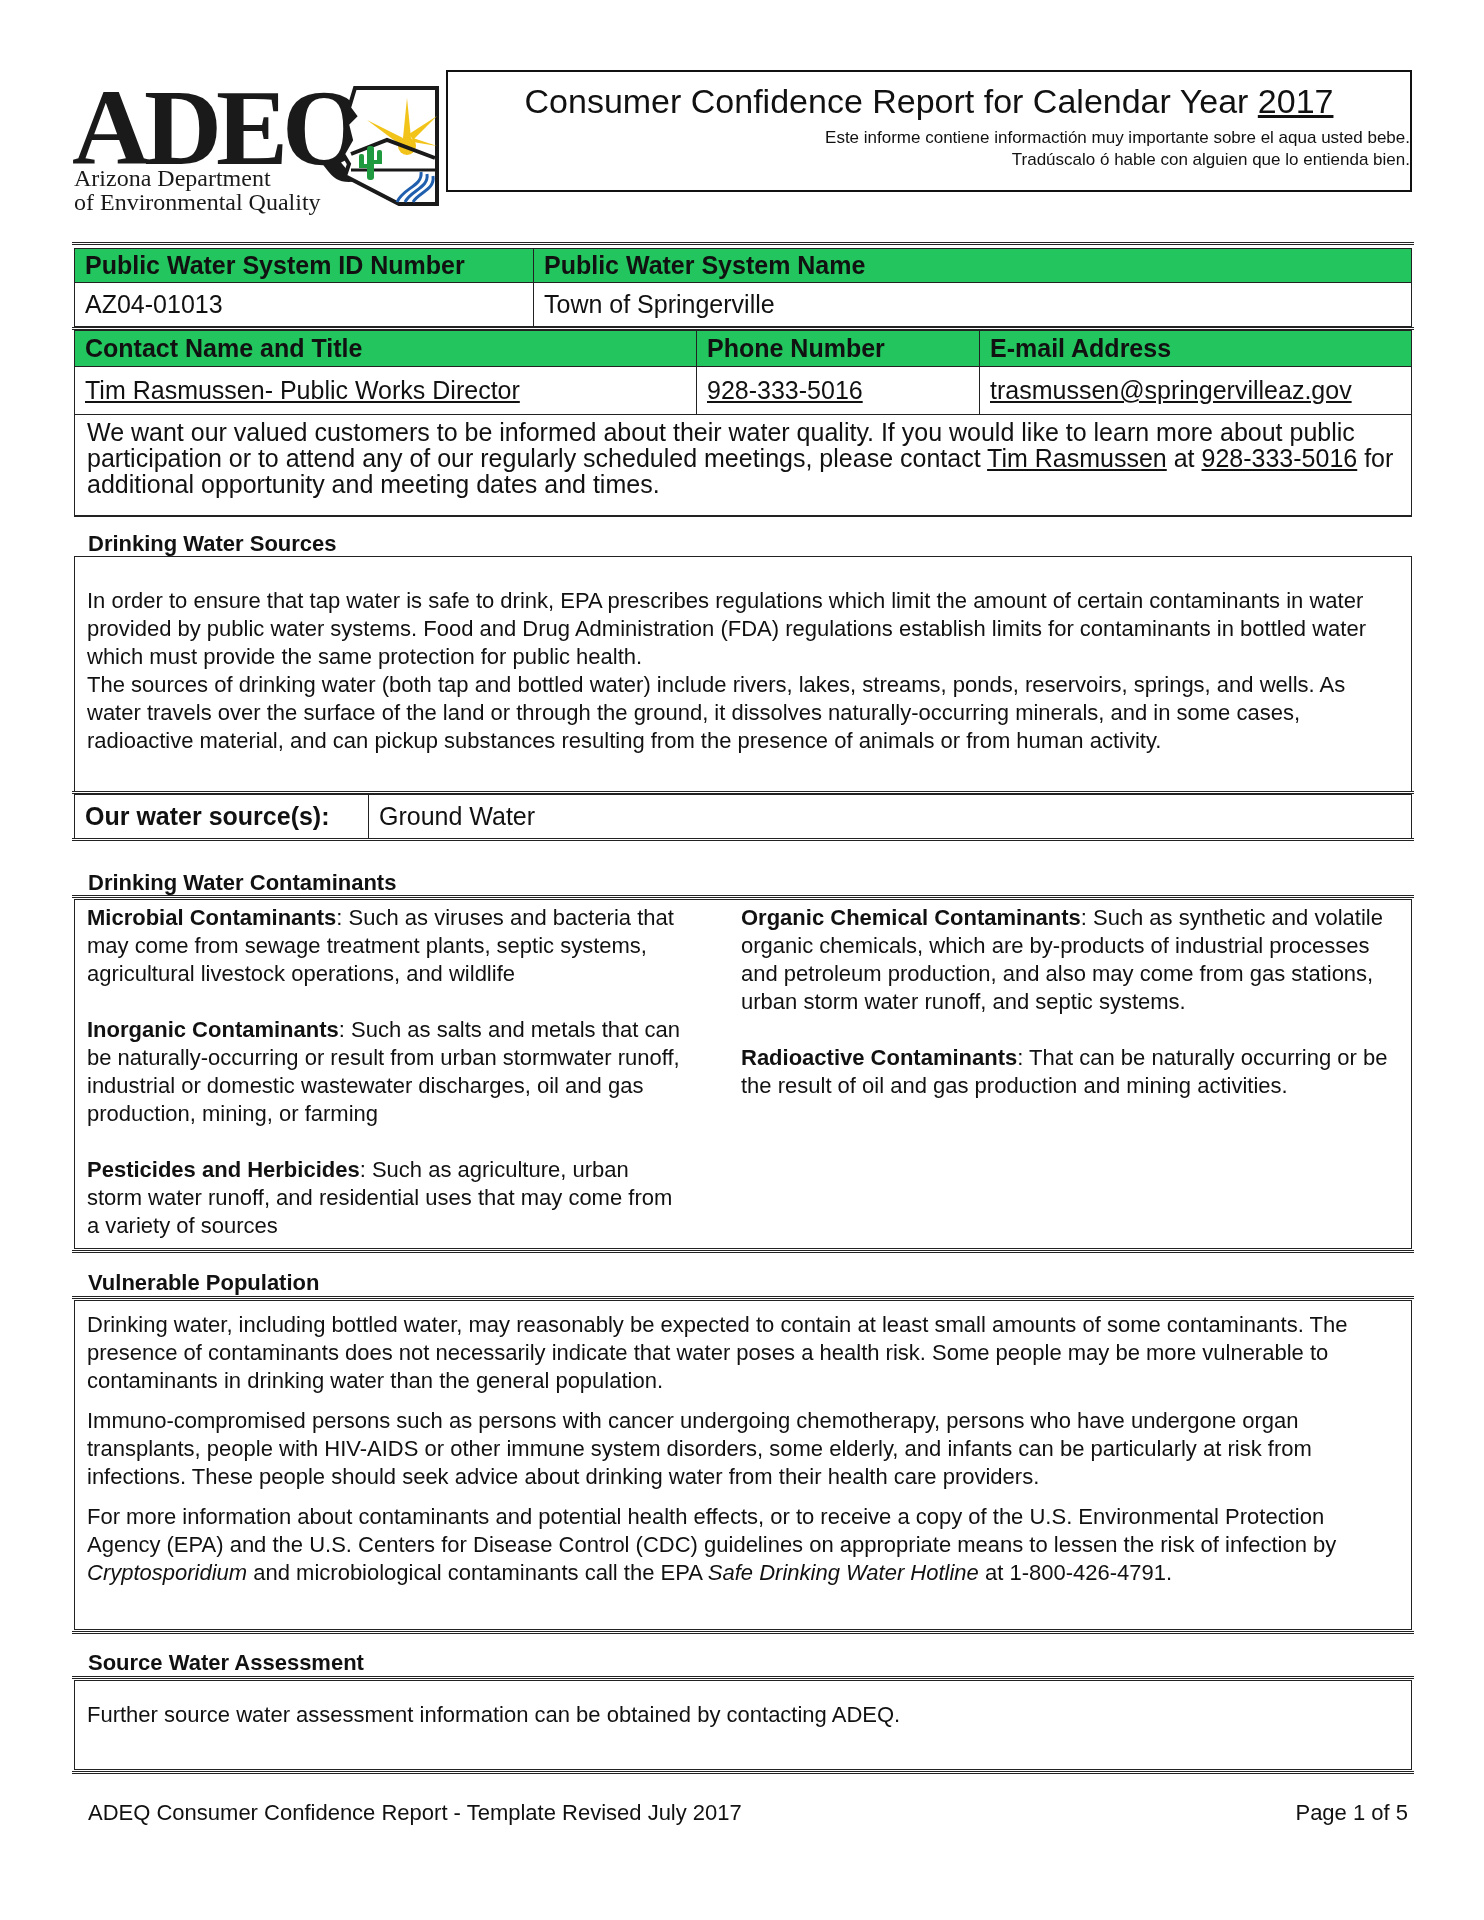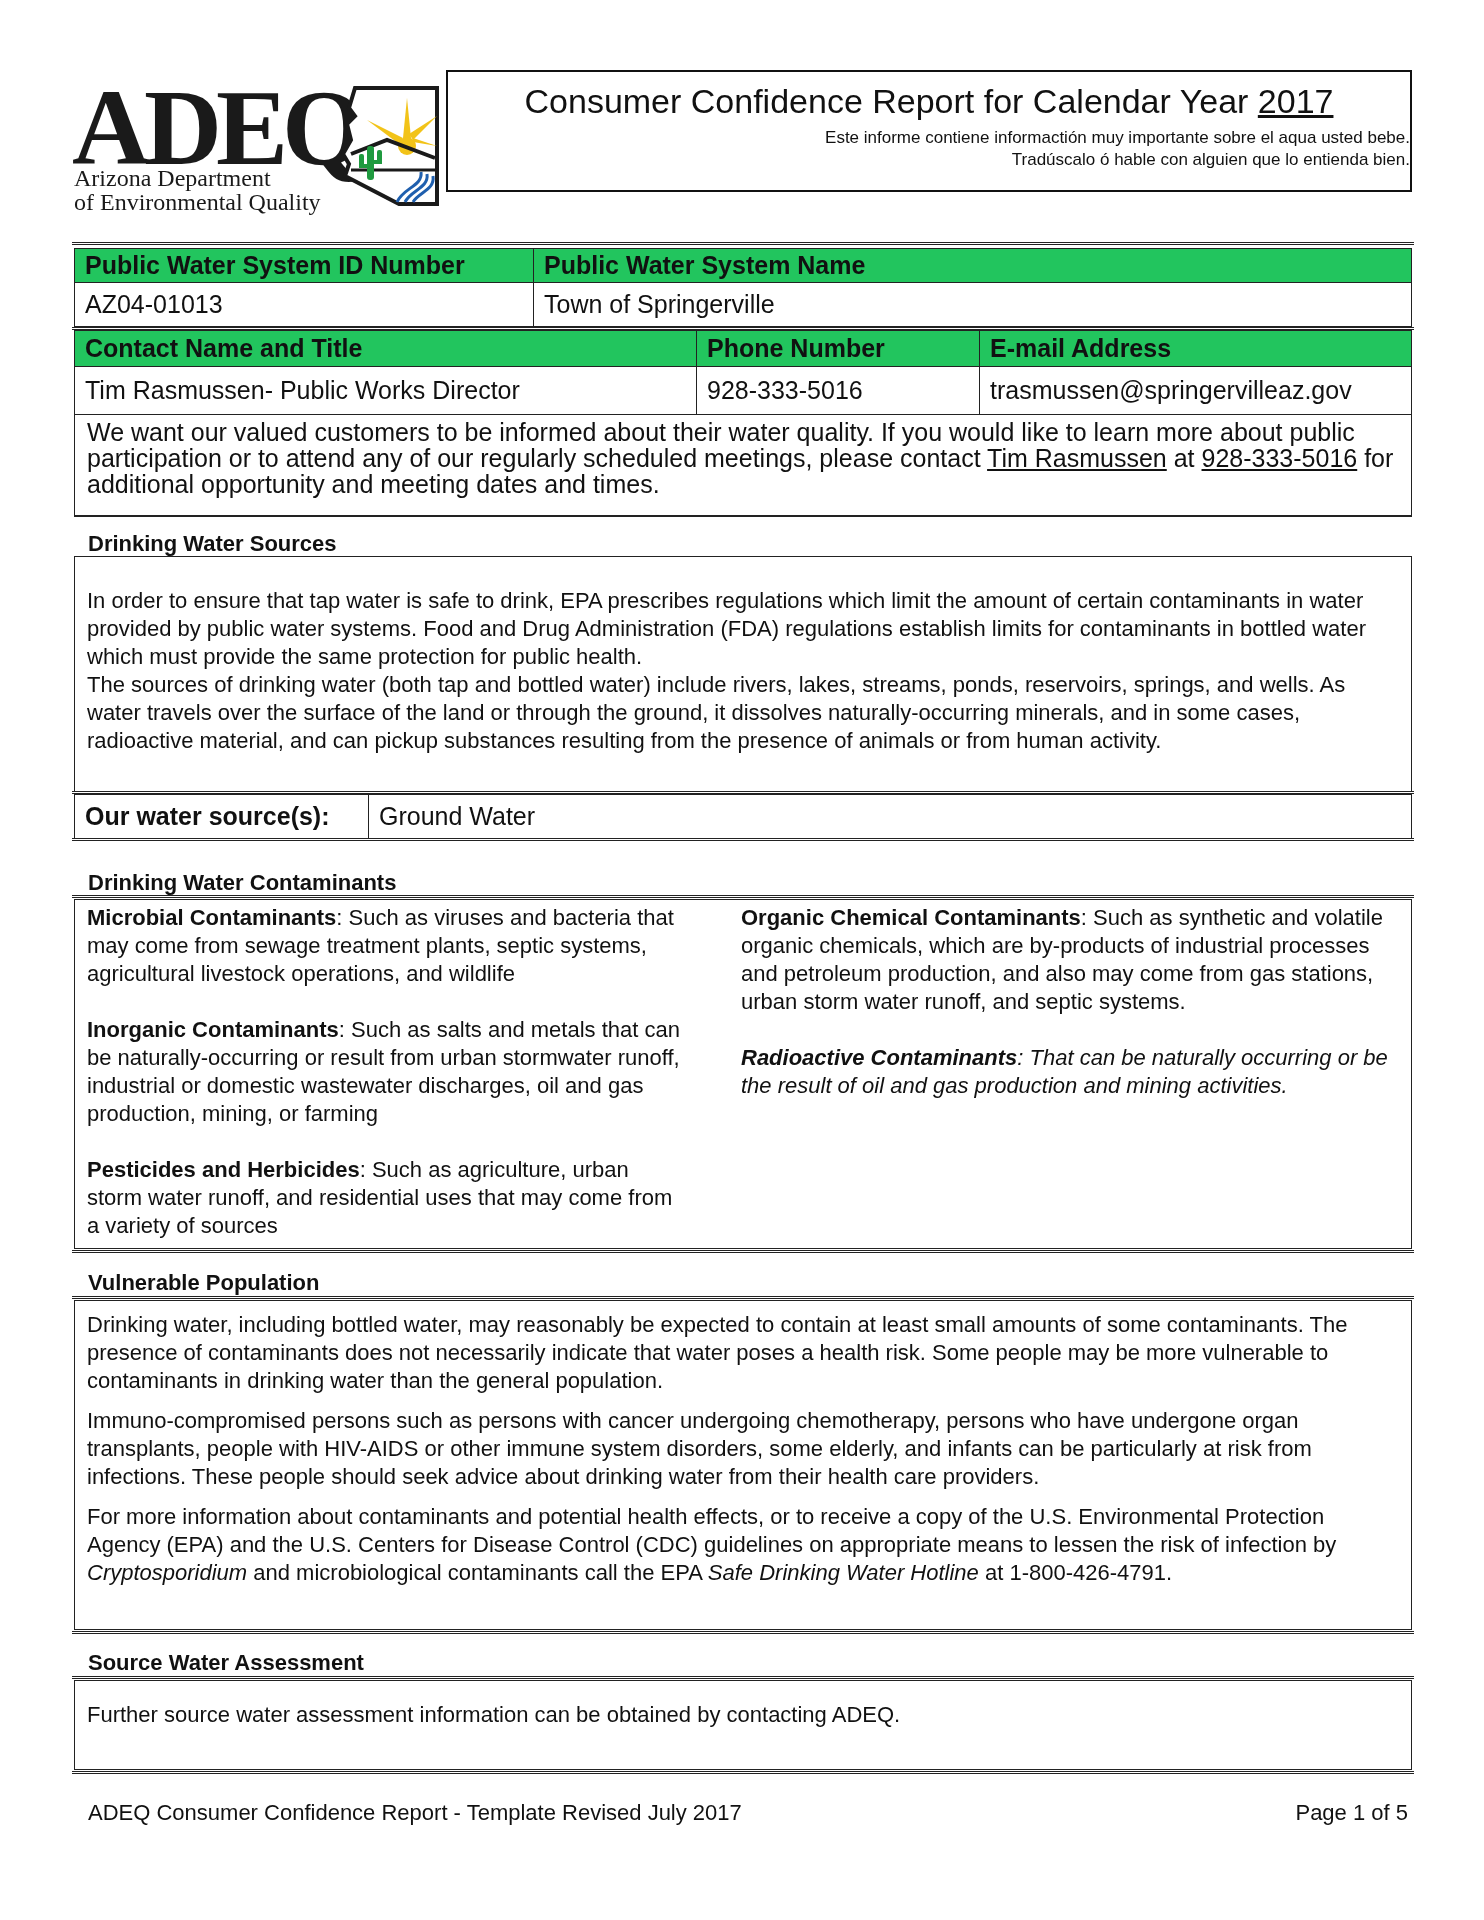--- a/index.html
+++ b/index.html
@@ -93,21 +93,21 @@
   </table>
 
 <div class="outer-rule" style="top:327px;"></div>
 <table class="tbl" style="top:330px;">
   <tbody>
       <tr style="height:36px;">
     <td class="cell hdr" style="width:622px;">Contact Name and Title</td>
     <td class="cell hdr" style="width:283px;">Phone Number</td>
     <td class="cell hdr">E-mail Address</td>
   </tr>
-  <tr style="height:48px;">
+  <tr style="height:48px;text-decoration:underline;">
     <td class="cell">Tim Rasmussen- Public Works Director</td>
     <td class="cell">928-333-5016</td>
     <td class="cell">trasmussen@springervilleaz.gov</td>
   </tr>
 </tbody>
   </table>
 
 <div class="block" style="top:414px; height:103px; padding:4px 12px; border-bottom:2px solid #222;">
   <p class="para" style="font-size:25px; line-height:26px;">
     <span>We want our valued customers to be informed about their water quality.  If you would like to learn more about public participation or to attend any of our regularly scheduled meetings, please contact </span><span class="u">Tim Rasmussen</span><span> at </span><span class="u">928-333-5016</span><span> for additional opportunity and meeting dates and times.</span>
@@ -133,21 +133,21 @@
 <div class="section-label" style="top:870px;">Drinking Water Contaminants</div>
 <div class="outer-rule" style="top:895px;"></div>
 <div class="block" style="top:899px; height:350px;">
   <div style="position:absolute; left:12px; top:4px; width:600px;">
     <p class="para"><span class="b">Microbial Contaminants</span><span>: Such as viruses and bacteria that may come from sewage treatment plants, septic systems, agricultural livestock operations, and wildlife</span></p>
     <p class="para" style="margin-top:28px;"><span class="b">Inorganic Contaminants</span><span>: Such as salts and metals that can be naturally-occurring or result from urban stormwater runoff, industrial or domestic wastewater discharges, oil and gas production, mining, or farming</span></p>
     <p class="para" style="margin-top:28px;"><span class="b">Pesticides and Herbicides</span><span>: Such as agriculture, urban storm water runoff, and residential uses that may come from a variety of sources</span></p>
   </div>
   <div style="position:absolute; left:666px; top:4px; width:660px;">
     <p class="para"><span class="b">Organic Chemical Contaminants</span><span>: Such as synthetic and volatile organic chemicals, which are by-products of industrial processes and petroleum production, and also may come from gas stations, urban storm water runoff, and septic systems.</span></p>
-    <p class="para" style="margin-top:28px;font-style:italic;"><span class="b">Radioactive Contaminants</span><span>: That can be naturally occurring or be the result of oil and gas production and mining activities.</span></p>
+    <p class="para" style="margin-top:28px;"><span class="b">Radioactive Contaminants</span><span>: That can be naturally occurring or be the result of oil and gas production and mining activities.</span></p>
   </div>
 </div>
 <div class="outer-rule" style="top:1250px;"></div>
 
 <div class="section-label" style="top:1270px;">Vulnerable Population</div>
 <div class="outer-rule" style="top:1296px;"></div>
 <div class="block" style="top:1300px; height:330px; padding:10px 12px;">
   <p class="para">Drinking water, including bottled water, may reasonably be expected to contain at least small amounts of some contaminants. The presence of contaminants does not necessarily indicate that water poses a health risk.  Some people may be more vulnerable to contaminants in drinking water than the general population.</p>
   <p class="para" style="margin-top:12px;">Immuno-compromised persons such as persons with cancer undergoing chemotherapy, persons who have undergone organ transplants, people with HIV-AIDS or other immune system disorders, some elderly, and infants can be particularly at risk from infections.  These people should seek advice about drinking water from their health care providers.</p>
   <p class="para" style="margin-top:12px;"><span>For more information about contaminants and potential health effects, or to receive a copy of the U.S. Environmental Protection Agency (EPA) and the U.S. Centers for Disease Control (CDC) guidelines on appropriate means to lessen the risk of infection by </span><span class="i">Cryptosporidium</span><span> and microbiological contaminants call the EPA </span><span class="i">Safe Drinking Water Hotline</span><span> at 1-800-426-4791.</span></p>

